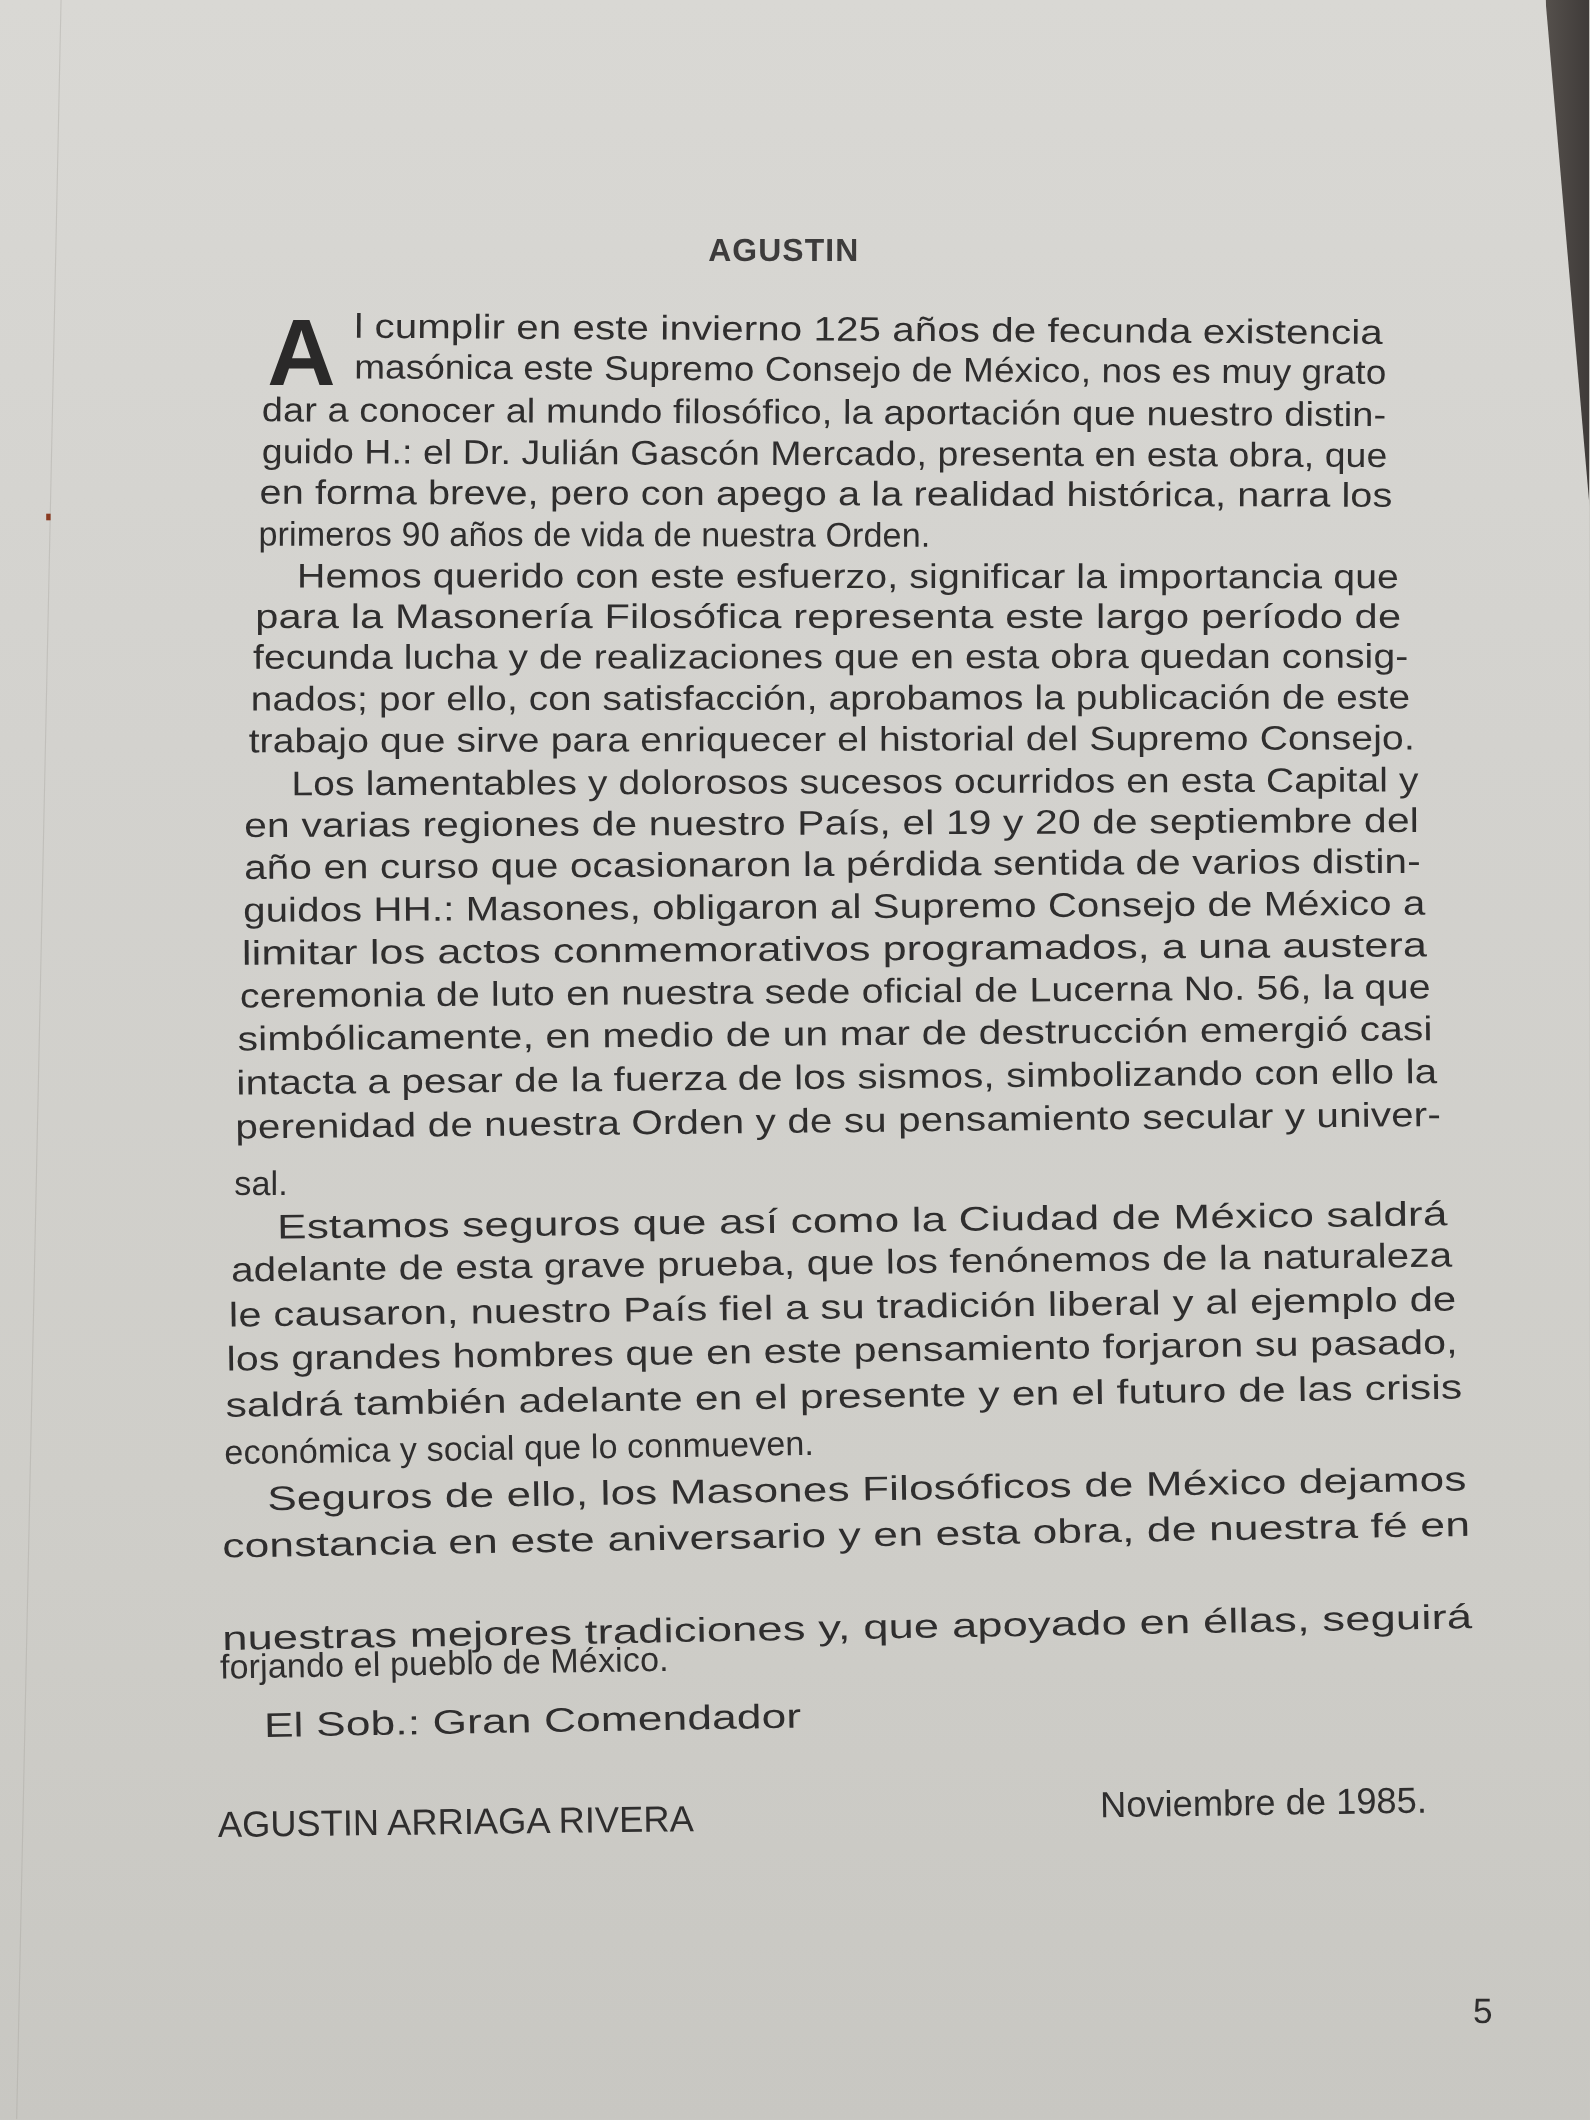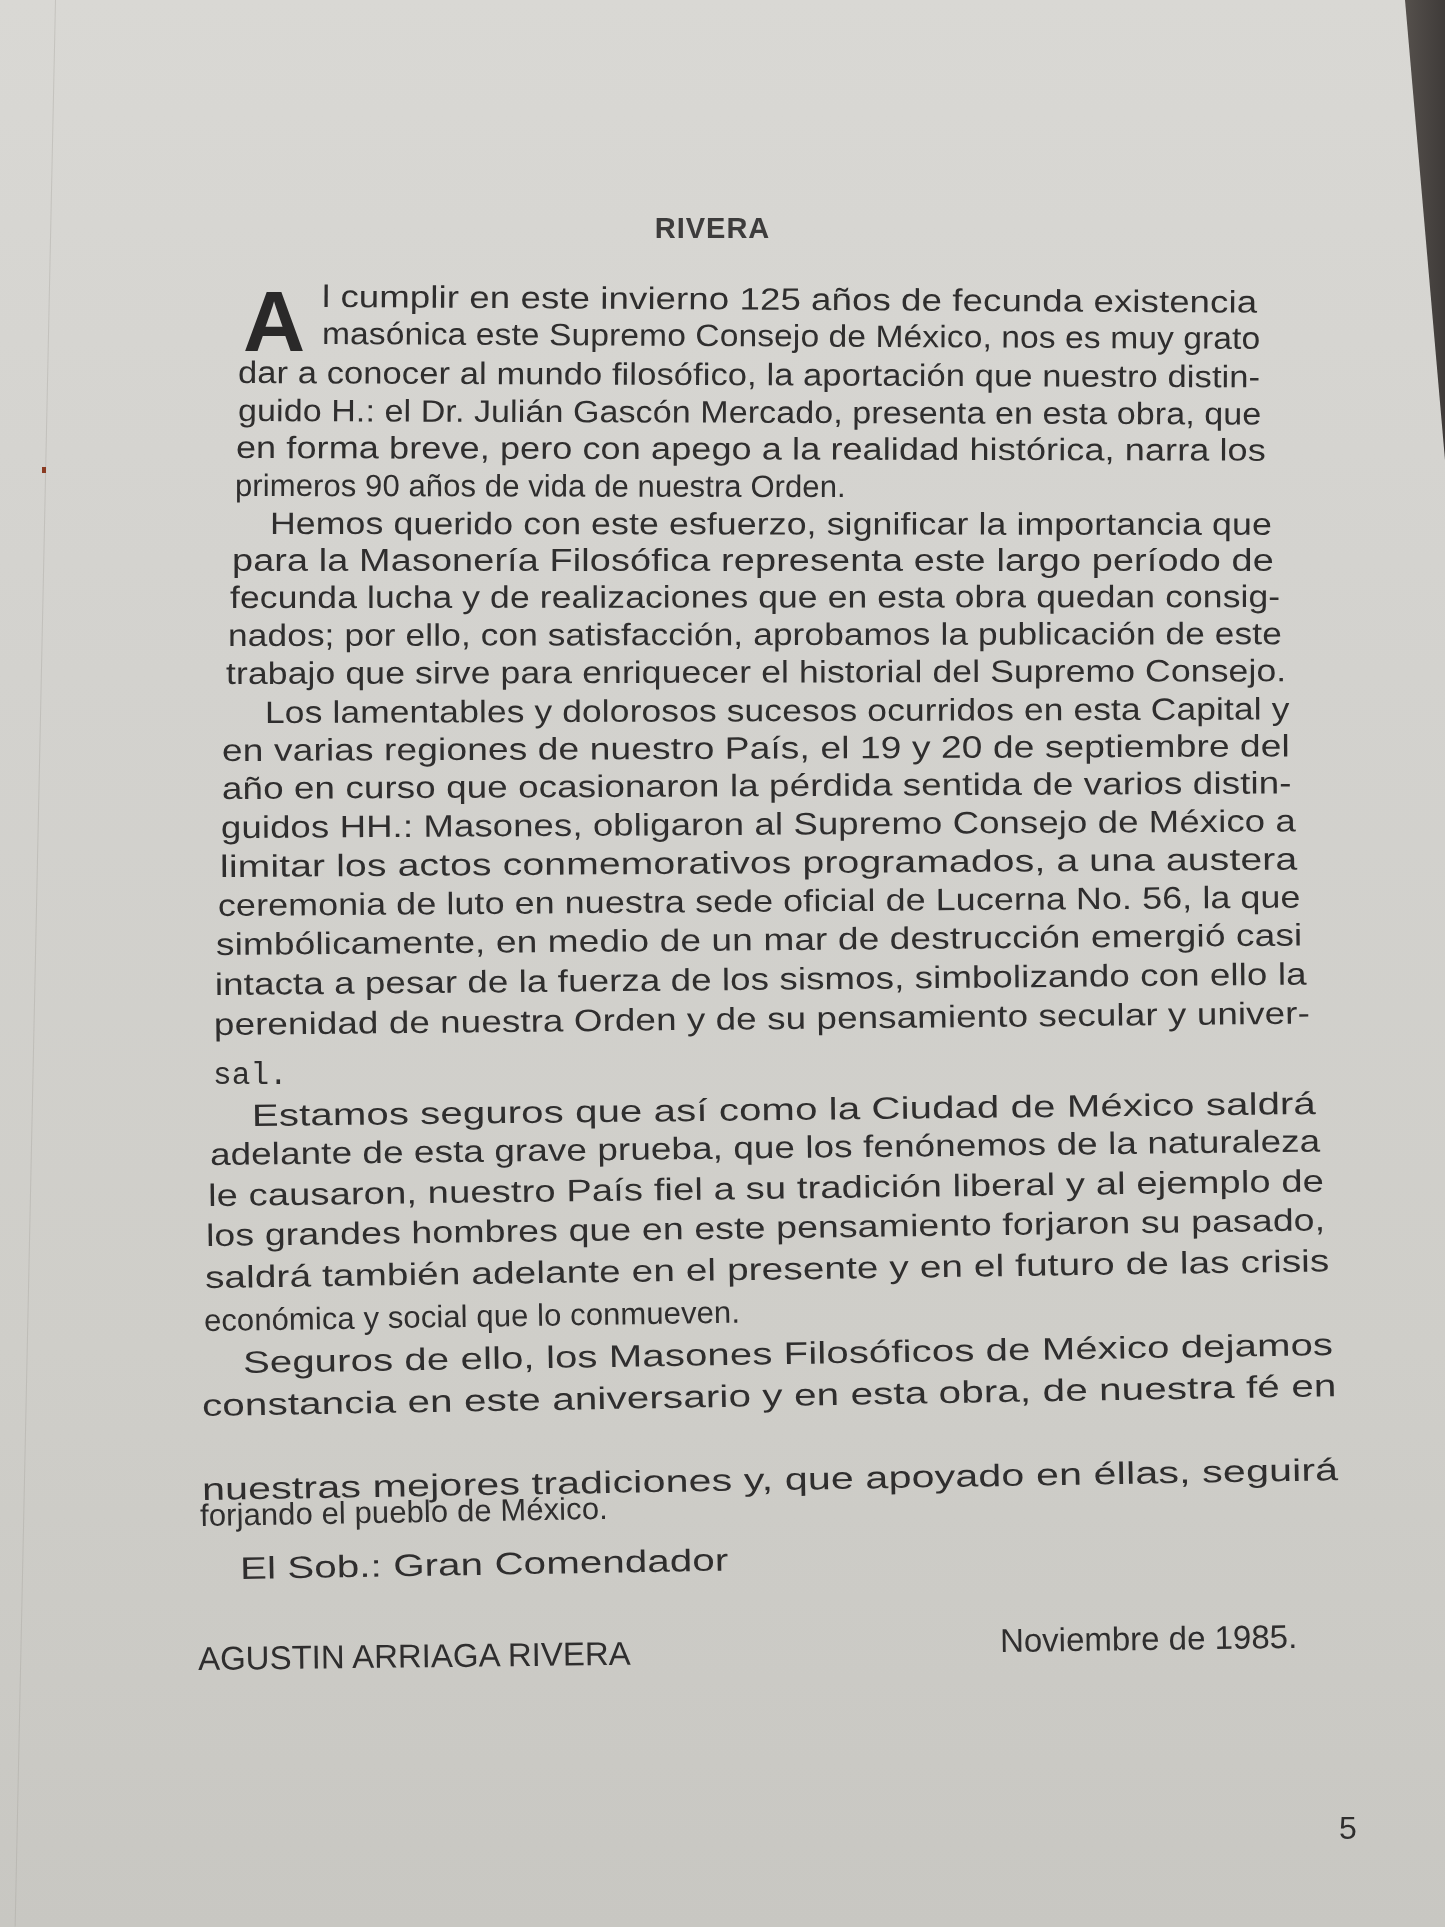--- a/index.html
+++ b/index.html
@@ -103,21 +103,21 @@
   }
 </style>
 </head>
 <body>
 
 <div class="page">
   <div class="background-strip"></div>
   <div class="page-edge"></div>
   <div class="fleck"></div>
 
-  <div class="title"><span>RIVERA</span></div>
+  <div class="title"><span>AGUSTIN</span></div>
 
   <div class="dropcap">A</div>
 
   <div id="lines">
       <div class="line" style="left: 322px; top: 281px; transform: rotate(0.35deg) scaleX(1.179);">l cumplir en este invierno 125 años de fecunda existencia</div>
       <div class="line" style="left: 322px; top: 318px; transform: rotate(0.3deg) scaleX(1.082);">masónica este Supremo Consejo de México, nos es muy grato</div>
       <div class="line" style="left: 238px; top: 357px; transform: rotate(0.25deg) scaleX(1.111);">dar a conocer al mundo filosófico, la aportación que nuestro distin-</div>
       <div class="line" style="left: 238px; top: 395px; transform: rotate(0.2deg) scaleX(1.096);">guido H.: el Dr. Julián Gascón Mercado, presenta en esta obra, que</div>
       <div class="line" style="left: 236px; top: 432px; transform: rotate(0.15deg) scaleX(1.161);">en forma breve, pero con apego a la realidad histórica, narra los</div>
       <div class="line" style="left: 235px; top: 470px; transform: rotate(0.1deg);">primeros 90 años de vida de nuestra Orden.</div>
@@ -128,21 +128,21 @@
       <div class="line" style="left: 226px; top: 658px; transform: rotate(-0.15deg) scaleX(1.146);">trabajo que sirve para enriquecer el historial del Supremo Consejo.</div>
       <div class="line" style="left: 265px; top: 697px; transform: rotate(-0.2deg) scaleX(1.142);">Los lamentables y dolorosos sucesos ocurridos en esta Capital y</div>
       <div class="line" style="left: 222px; top: 735px; transform: rotate(-0.25deg) scaleX(1.197);">en varias regiones de nuestro País, el 19 y 20 de septiembre del</div>
       <div class="line" style="left: 222px; top: 773px; transform: rotate(-0.3deg) scaleX(1.185);">año en curso que ocasionaron la pérdida sentida de varios distin-</div>
       <div class="line" style="left: 221px; top: 812px; transform: rotate(-0.35deg) scaleX(1.178);">guidos HH.: Masones, obligaron al Supremo Consejo de México a</div>
       <div class="line" style="left: 220px; top: 851px; transform: rotate(-0.4deg) scaleX(1.262);">limitar los actos conmemorativos programados, a una austera</div>
       <div class="line" style="left: 218px; top: 890px; transform: rotate(-0.45deg) scaleX(1.155);">ceremonia de luto en nuestra sede oficial de Lucerna No. 56, la que</div>
       <div class="line" style="left: 216px; top: 929px; transform: rotate(-0.5deg) scaleX(1.195);">simbólicamente, en medio de un mar de destrucción emergió casi</div>
       <div class="line" style="left: 215px; top: 969px; transform: rotate(-0.55deg) scaleX(1.182);">intacta a pesar de la fuerza de los sismos, simbolizando con ello la</div>
       <div class="line" style="left: 214px; top: 1009px; transform: rotate(-0.6deg) scaleX(1.185);">perenidad de nuestra Orden y de su pensamiento secular y univer-</div>
-      <div class="line" style="left: 213px; top: 1060px; transform: rotate(0deg); font-family: Liberation Mono, monospace;">sal.</div>
+      <div class="line" style="left: 213px; top: 1060px; transform: rotate(0deg);">sal.</div>
       <div class="line" style="left: 252px; top: 1100px; transform: rotate(-0.65deg) scaleX(1.294);">Estamos seguros que así como la Ciudad de México saldrá</div>
       <div class="line" style="left: 210px; top: 1139px; transform: rotate(-0.7deg) scaleX(1.187);">adelante de esta grave prueba, que los fenónemos de la naturaleza</div>
       <div class="line" style="left: 208px; top: 1180px; transform: rotate(-0.75deg) scaleX(1.229);">le causaron, nuestro País fiel a su tradición liberal y al ejemplo de</div>
       <div class="line" style="left: 206px; top: 1220px; transform: rotate(-0.8deg) scaleX(1.208);">los grandes hombres que en este pensamiento forjaron su pasado,</div>
       <div class="line" style="left: 205px; top: 1262px; transform: rotate(-0.85deg) scaleX(1.248);">saldrá también adelante en el presente y en el futuro de las crisis</div>
       <div class="line" style="left: 204px; top: 1305px; transform: rotate(-0.9deg);">económica y social que lo conmueven.</div>
       <div class="line" style="left: 243px; top: 1347px; transform: rotate(-0.95deg) scaleX(1.293);">Seguros de ello, los Masones Filosóficos de México dejamos</div>
       <div class="line" style="left: 202px; top: 1390px; transform: rotate(-1deg) scaleX(1.302);">constancia en este aniversario y en esta obra, de nuestra fé en</div>
       <div class="line" style="left: 202px; top: 1474px; transform: rotate(-1deg) scaleX(1.329);">nuestras mejores tradiciones y, que apoyado en éllas, seguirá</div>
       <div class="line" style="left: 200px; top: 1500px; transform: rotate(-1deg);">forjando el pueblo de México.</div>

